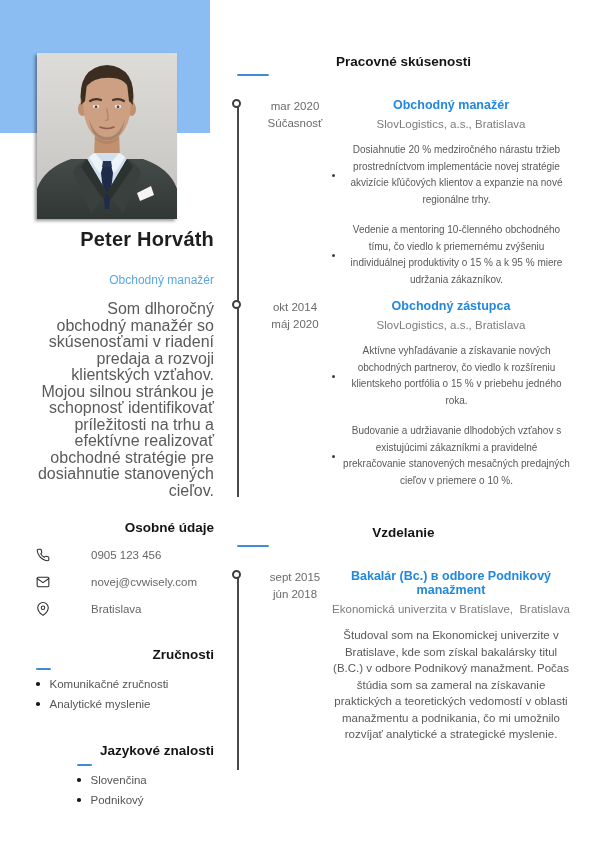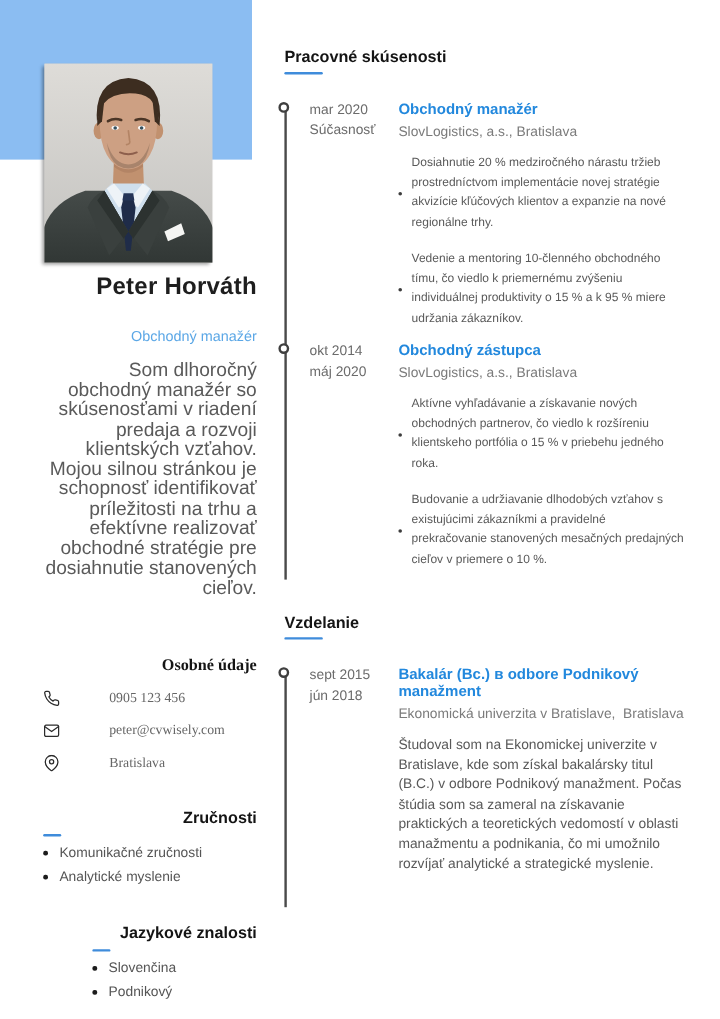--- a/index.html
+++ b/index.html
@@ -16,34 +16,34 @@
   
   .left-col { position:absolute; left:36px; top:228px; width:178px;text-align:right; }
   .name { font-size:20px; font-weight:bold; color:#1e1e1e; letter-spacing:.2px; }
   .role { margin-top:22px; font-size:12px; color:#5BA7E6; }
   .summary { margin-top:14px; font-size:16px; line-height:16.5px; color:#5a5a5a; }
 
   .l-heading { font-size:13.5px; font-weight:bold; color:#141414; }
   .l-heading.underlined::after { content:''; display:block; width:15px; height:2px;
        background:#3F8CDB; margin-top:6px; border-radius:1px; }
 
-  .sec-personal { margin-top:47px;font-family:Liberation Serif, serif; }
+  .sec-personal { margin-top:21px; }
   .contact-row { display:flex; align-items:center; gap:13px; margin-top:13px; }
   .contact-row:first-of-type { margin-top:18px; }
   .contact-row svg { flex-shrink:0; display:block; }
   .contact-text { font-size:11.5px; color:#666666;padding-left:28px; }
 
   .sec-skills { margin-top:31px; }
   .sec-langs { margin-top:33px;margin-left:41px; }
   .dot-item { display:flex; align-items:center; gap:10px; margin-top:8px; font-size:11.5px; color:#555555; }
   .dot-item:first-of-type { margin-top:17px; }
   .dot { width:3.5px; height:3.5px; border-radius:50%; background:#1c1c1c; flex-shrink:0; }
 
   
-  .right-col { position:absolute; left:230px; top:40px; width:340px; }
+  .right-col { position:absolute; left:230px; top:54px; width:340px;text-align:center; }
   .r-heading { margin-left:7px; font-size:13.5px; font-weight:bold; color:#141414; }
   .r-heading::after { content:''; display:block; width:32px; height:2px; background:#3F8CDB;
        margin-top:5px; border-radius:1px; }
 
   .timeline { position:relative; margin-top:22px; }
   .timeline::before { content:''; position:absolute; left:7px; top:8px; width:2px; background:#4a4a4a; }
   .timeline.t-exp::before { bottom:-8px; }
   .timeline.t-edu::before { bottom:-27px; }
 
   .entry { position:relative; display:flex; margin-bottom:11px; }
@@ -138,21 +138,21 @@
         <svg width="14" height="14" viewBox="0 0 24 24">
           <path d="M22 16.92v3a2 2 0 0 1-2.18 2 19.79 19.79 0 0 1-8.63-3.07 19.5 19.5 0 0 1-6-6 19.79 19.79 0 0 1-3.07-8.67A2 2 0 0 1 4.11 2h3a2 2 0 0 1 2 1.72 12.84 12.84 0 0 0 .7 2.81 2 2 0 0 1-.45 2.11L8.09 9.91a16 16 0 0 0 6 6l1.27-1.27a2 2 0 0 1 2.11-.45 12.84 12.84 0 0 0 2.81.7A2 2 0 0 1 22 16.92z" fill="none" stroke="#2b2b2b" stroke-width="1.8" stroke-linecap="round" stroke-linejoin="round"></path>
         </svg>
         <span class="contact-text">0905 123 456</span>
       </div>
       <div class="contact-row">
         <svg width="14" height="14" viewBox="0 0 24 24">
           <rect x="2" y="4" width="20" height="16" rx="2" fill="none" stroke="#2b2b2b" stroke-width="1.8"></rect>
           <path d="M22 6 L12 13 L2 6" fill="none" stroke="#2b2b2b" stroke-width="1.8" stroke-linecap="round" stroke-linejoin="round"></path>
         </svg>
-        <span class="contact-text">peter@cvwisely.com</span>
+        <span class="contact-text">novej@cvwisely.com</span>
       </div>
       <div class="contact-row">
         <svg width="14" height="14" viewBox="0 0 24 24">
           <path d="M21 10c0 7-9 13-9 13s-9-6-9-13a9 9 0 0 1 18 0z" fill="none" stroke="#2b2b2b" stroke-width="1.8" stroke-linejoin="round"></path>
           <circle cx="12" cy="10" r="3" fill="none" stroke="#2b2b2b" stroke-width="1.8"></circle>
         </svg>
         <span class="contact-text">Bratislava</span>
       </div>
     </div>
 

